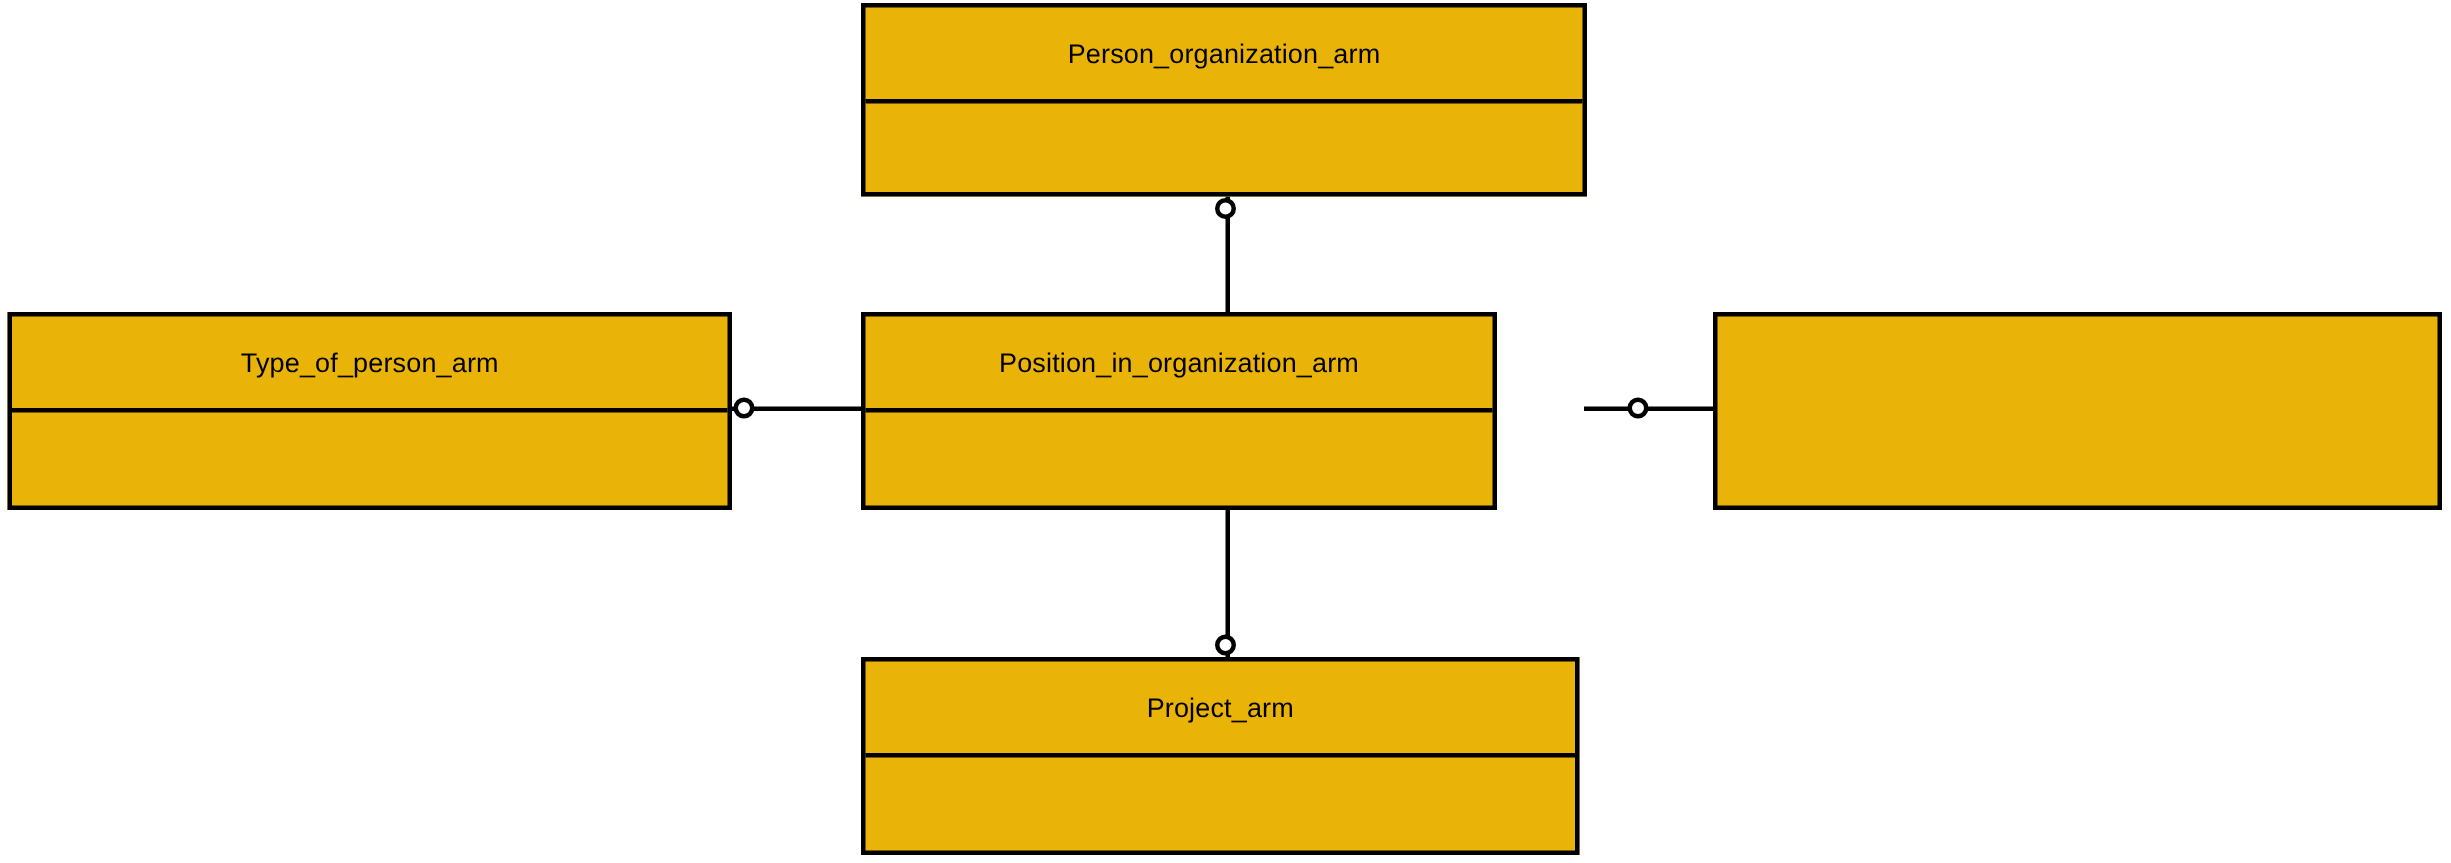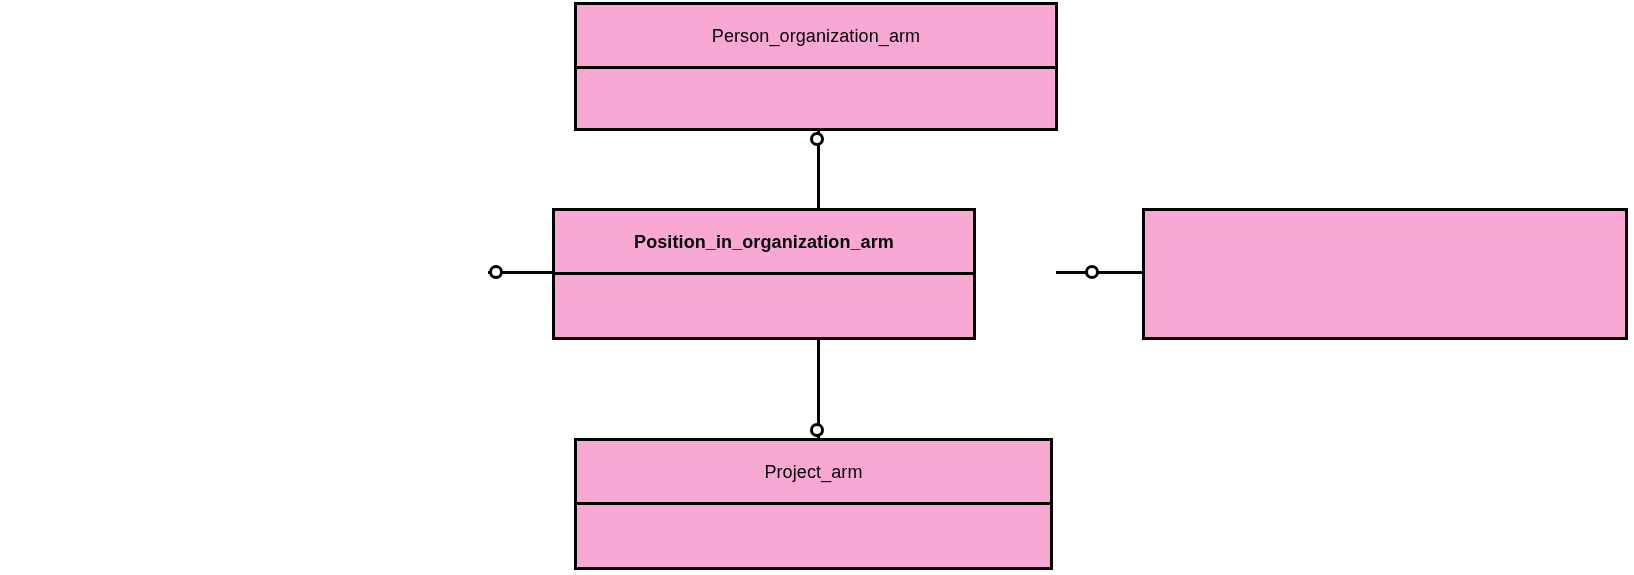--- a/index.html
+++ b/index.html
@@ -13,21 +13,21 @@
     width: 1634px;
     height: 575px;
     background: #ffffff;
     overflow: hidden;
     font-family: "Liberation Sans", sans-serif;
   }
   .entity-box {
     position: absolute;
     box-sizing: border-box;
     border: 3px solid #000000;
-    background: #f9a8d4;
+    background: #eab308;
   }
   .entity-title-row {
     position: absolute;
     left: 0;
     right: 0;
     top: 0;
     display: flex;
     align-items: center;
     justify-content: center;
     box-sizing: border-box;
@@ -75,22 +75,28 @@
   <div class="link-line horizontal" id="line-2" style="background: rgb(0, 0, 0); left: 1056px; top: 271px; width: 88px;"></div>
   <div class="link-line vertical" id="line-3" style="background: rgb(0, 0, 0); left: 817px; top: 340px; height: 99px;"></div>
 
   <div class="entity-box" id="entity-0" style="left: 574px; top: 2px; width: 484px; height: 129px; border-color: rgb(0, 0, 0);">
     <div class="entity-title-row" style="height: 64px; border-bottom-color: rgb(0, 0, 0);">
       <span class="entity-title" style="color: rgb(0, 0, 0);">Person_organization_arm</span>
     </div>
     <div class="entity-attr-row" style="top: 64px;"></div>
   </div>
 
+  <div class="entity-box" id="entity-1" style="left: 5px; top: 208px; width: 483px; height: 132px; border-color: rgb(0, 0, 0);">
+    <div class="entity-title-row" style="height: 64px; border-bottom-color: rgb(0, 0, 0);">
+      <span class="entity-title" style="color: rgb(0, 0, 0);">Type_of_person_arm</span>
+    </div>
+    <div class="entity-attr-row" style="top: 64px;"></div>
+  </div>
 
-  <div class="entity-box" id="entity-2" style="left: 552px; top: 208px; width: 424px; height: 132px; border-color: rgb(0, 0, 0); font-weight: bold;">
+  <div class="entity-box" id="entity-2" style="left: 574px; top: 208px; width: 424px; height: 132px; border-color: rgb(0, 0, 0);">
     <div class="entity-title-row" style="height: 64px; border-bottom-color: rgb(0, 0, 0);">
       <span class="entity-title" style="color: rgb(0, 0, 0);">Position_in_organization_arm</span>
     </div>
     <div class="entity-attr-row" style="top: 64px;"></div>
   </div>
 
   <div class="entity-box" id="entity-3" style="left: 1142px; top: 208px; width: 486px; height: 132px; border-color: rgb(0, 0, 0);">
     <div class="entity-attr-row" style="top: 64px;"></div>
   </div>
 

